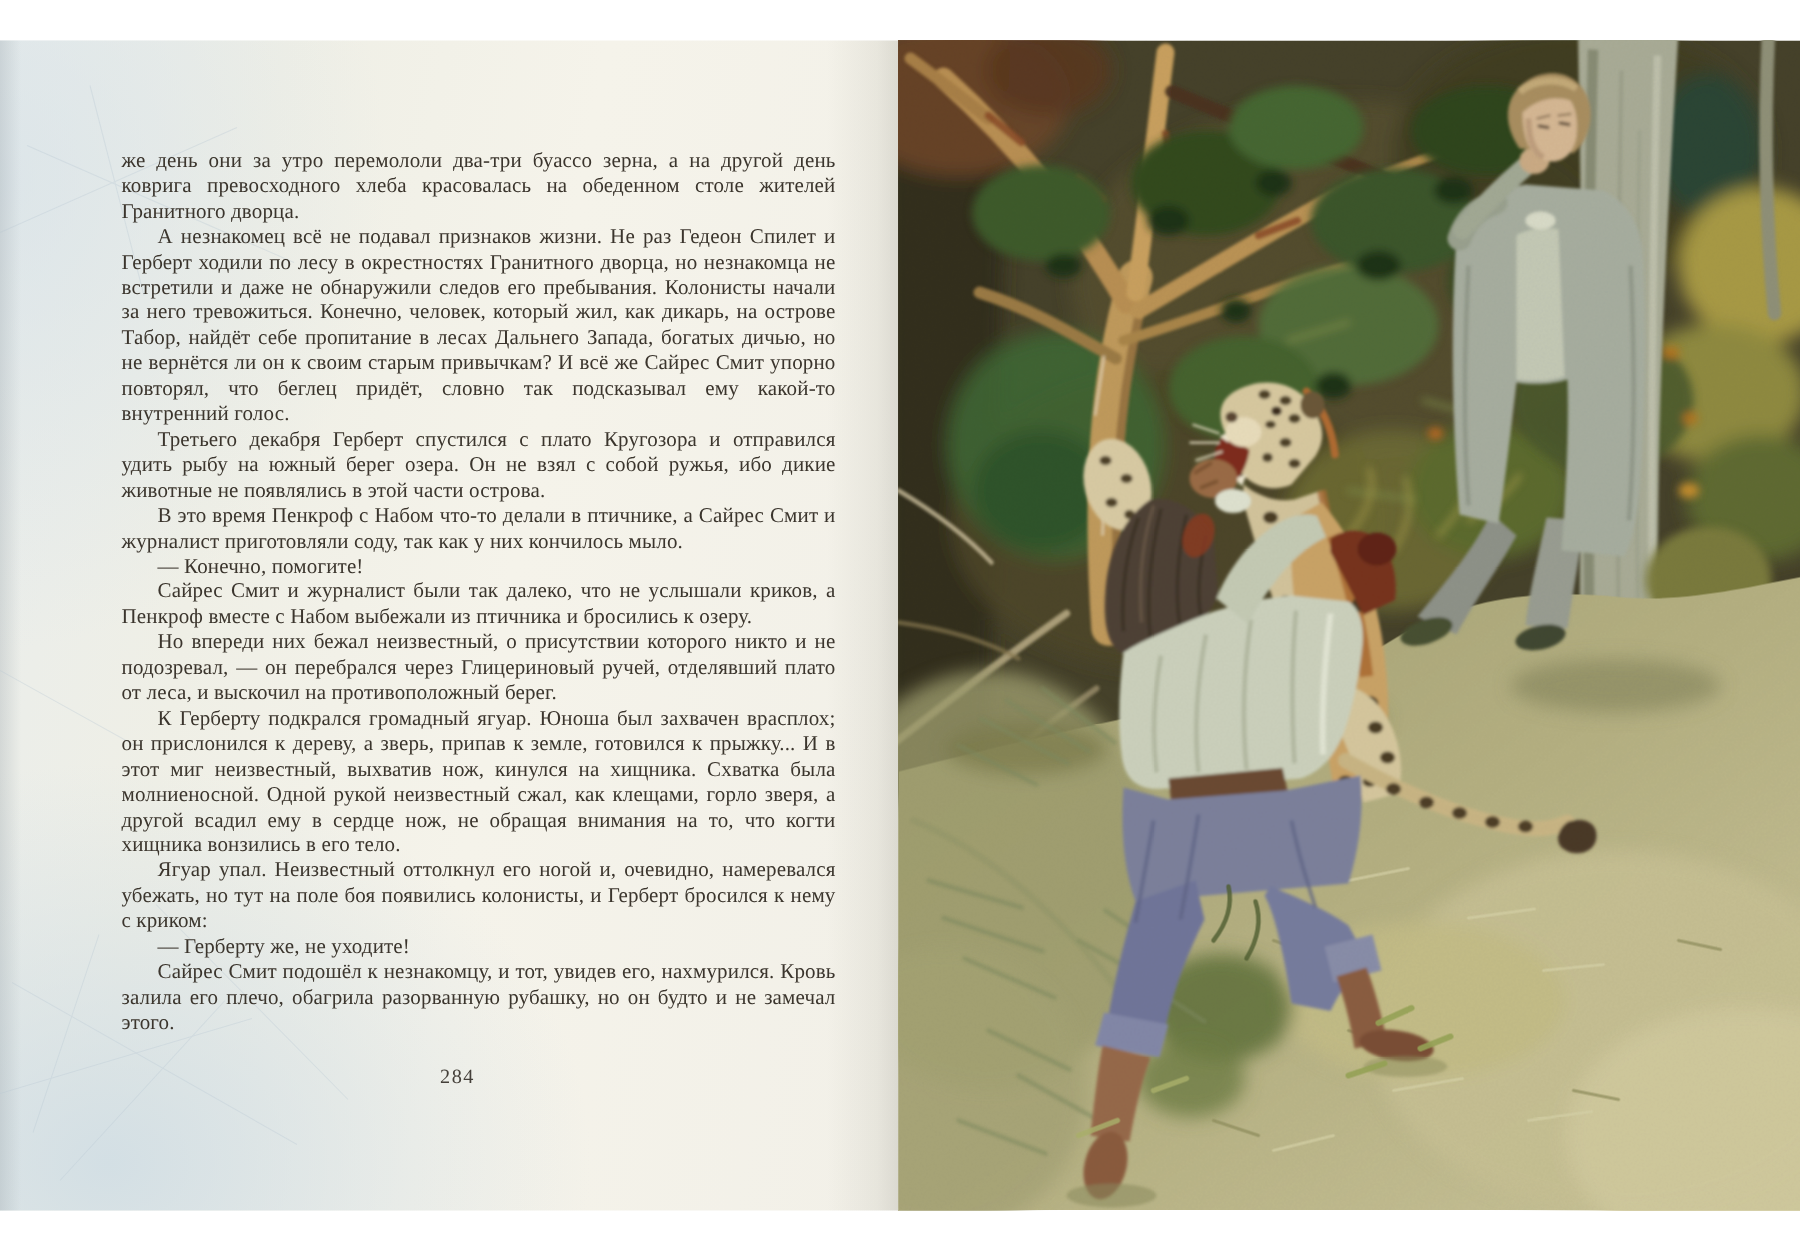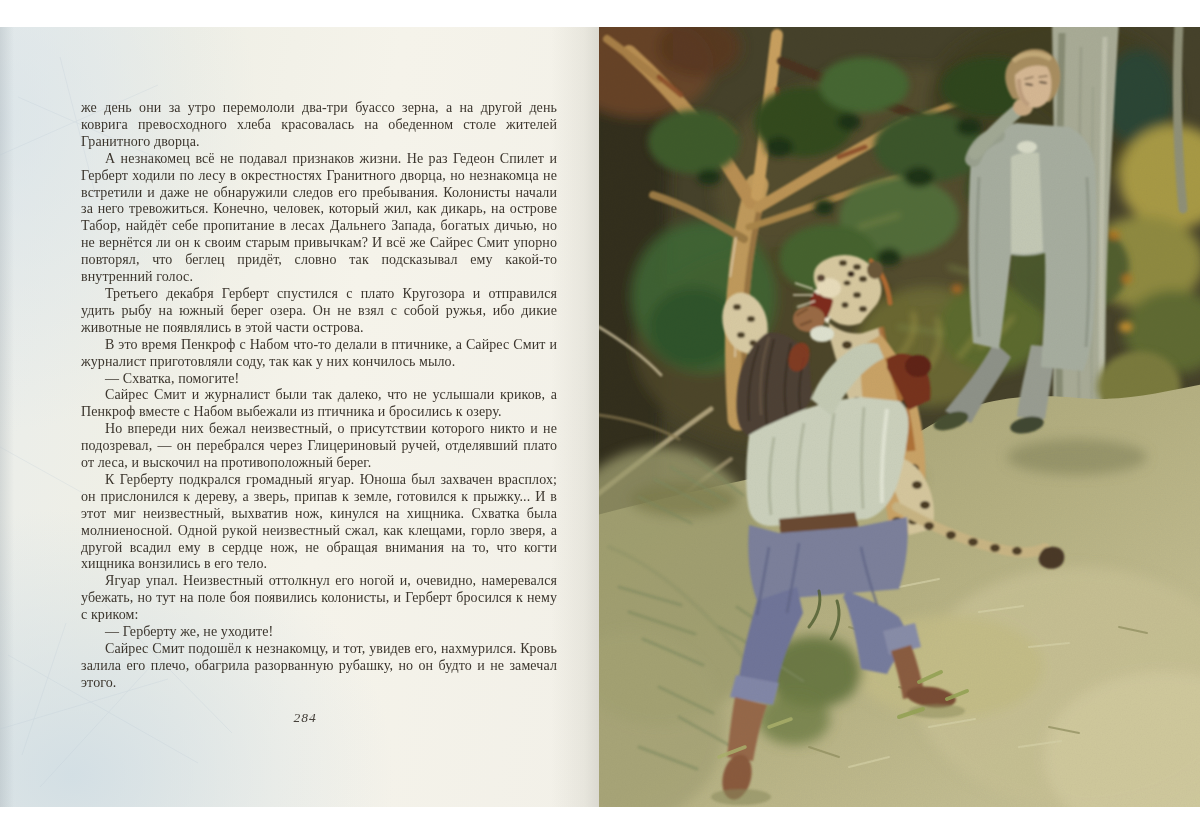--- a/index.html
+++ b/index.html
@@ -15,21 +15,21 @@
   .left-edge-shade{position:absolute;left:0;top:0;width:14px;height:100%;
       background:linear-gradient(to right,rgba(148,158,164,0.28),rgba(148,158,164,0));}
   .gutter-shadow{position:absolute;right:0;top:0;width:48px;height:100%;
       background:linear-gradient(to right,rgba(118,118,102,0),rgba(118,118,102,0.09) 70%,rgba(96,96,84,0.16));}
   .crease-lines{position:absolute;left:0;top:0;pointer-events:none;}
   .text-column{position:absolute;left:81px;top:73px;width:476px;}
   .text-column p{margin:0;text-indent:24px;font-size:14px;line-height:16.9px;
       text-align:justify;color:#3b352d;letter-spacing:0.1px;}
   .text-column p.no-indent{text-indent:0;}
   .page-number{position:absolute;left:67px;top:683px;width:476px;text-align:center;
-      font-size:13.5px;letter-spacing:1px;color:#45403a;font-style:italic;}
+      font-size:13.5px;letter-spacing:1px;color:#45403a;}
   
   .right-page{position:absolute;left:599px;top:0;width:601px;height:780px;overflow:hidden;}
   .right-page svg{display:block;}
 </style>
 </head>
 <body>
 
 <div class="spread">
 
   <div class="left-page">
@@ -45,21 +45,21 @@
         <line x1="104" y1="576" x2="232" y2="706"></line>
         <line x1="150" y1="640" x2="40" y2="760"></line>
         <line x1="0" y1="420" x2="90" y2="470"></line>
       </g>
     </svg>
     <div class="text-column">
       <p class="no-indent">же день они за утро перемололи два-три буассо зерна, а на другой день коврига превосходного хлеба красовалась на обеденном столе жителей Гранитного дворца.</p>
       <p>А незнакомец всё не подавал признаков жизни. Не раз Гедеон Спилет и Герберт ходили по лесу в окрестностях Гранитного дворца, но незнакомца не встретили и даже не обнаружили следов его пребывания. Колонисты начали за него тревожиться. Конечно, человек, который жил, как дикарь, на острове Табор, найдёт себе пропитание в лесах Дальнего Запада, богатых дичью, но не вернётся ли он к своим старым привычкам? И всё же Сайрес Смит упорно повторял, что беглец придёт, словно так подсказывал ему какой-то внутренний голос.</p>
       <p>Третьего декабря Герберт спустился с плато Кругозора и отправился удить рыбу на южный берег озера. Он не взял с собой ружья, ибо дикие животные не появлялись в этой части острова.</p>
       <p>В это время Пенкроф с Набом что-то делали в птичнике, а Сайрес Смит и журналист приготовляли соду, так как у них кончилось мыло.</p>
-      <p>— Схватка, помогите!</p>
+      <p>— Конечно, помогите!</p>
       <p>Сайрес Смит и журналист были так далеко, что не услышали криков, а Пенкроф вместе с Набом выбежали из птичника и бросились к озеру.</p>
       <p>Но впереди них бежал неизвестный, о присутствии которого никто и не подозревал, — он перебрался через Глицериновый ручей, отделявший плато от леса, и выскочил на противоположный берег.</p>
       <p>К Герберту подкрался громадный ягуар. Юноша был захвачен врасплох; он прислонился к дереву, а зверь, припав к земле, готовился к прыжку... И в этот миг неизвестный, выхватив нож, кинулся на хищника. Схватка была молниеносной. Одной рукой неизвестный сжал, как клещами, горло зверя, а другой всадил ему в сердце нож, не обращая внимания на то, что когти хищника вонзились в его тело.</p>
       <p>Ягуар упал. Неизвестный оттолкнул его ногой и, очевидно, намеревался убежать, но тут на поле боя появились колонисты, и Герберт бросился к нему с криком:</p>
       <p>— Герберту же, не уходите!</p>
       <p>Сайрес Смит подошёл к незнакомцу, и тот, увидев его, нахмурился. Кровь залила его плечо, обагрила разорванную рубашку, но он будто и не замечал этого.</p>
     </div>
     <div class="page-number">284</div>
     <div class="gutter-shadow"></div>
   </div>

